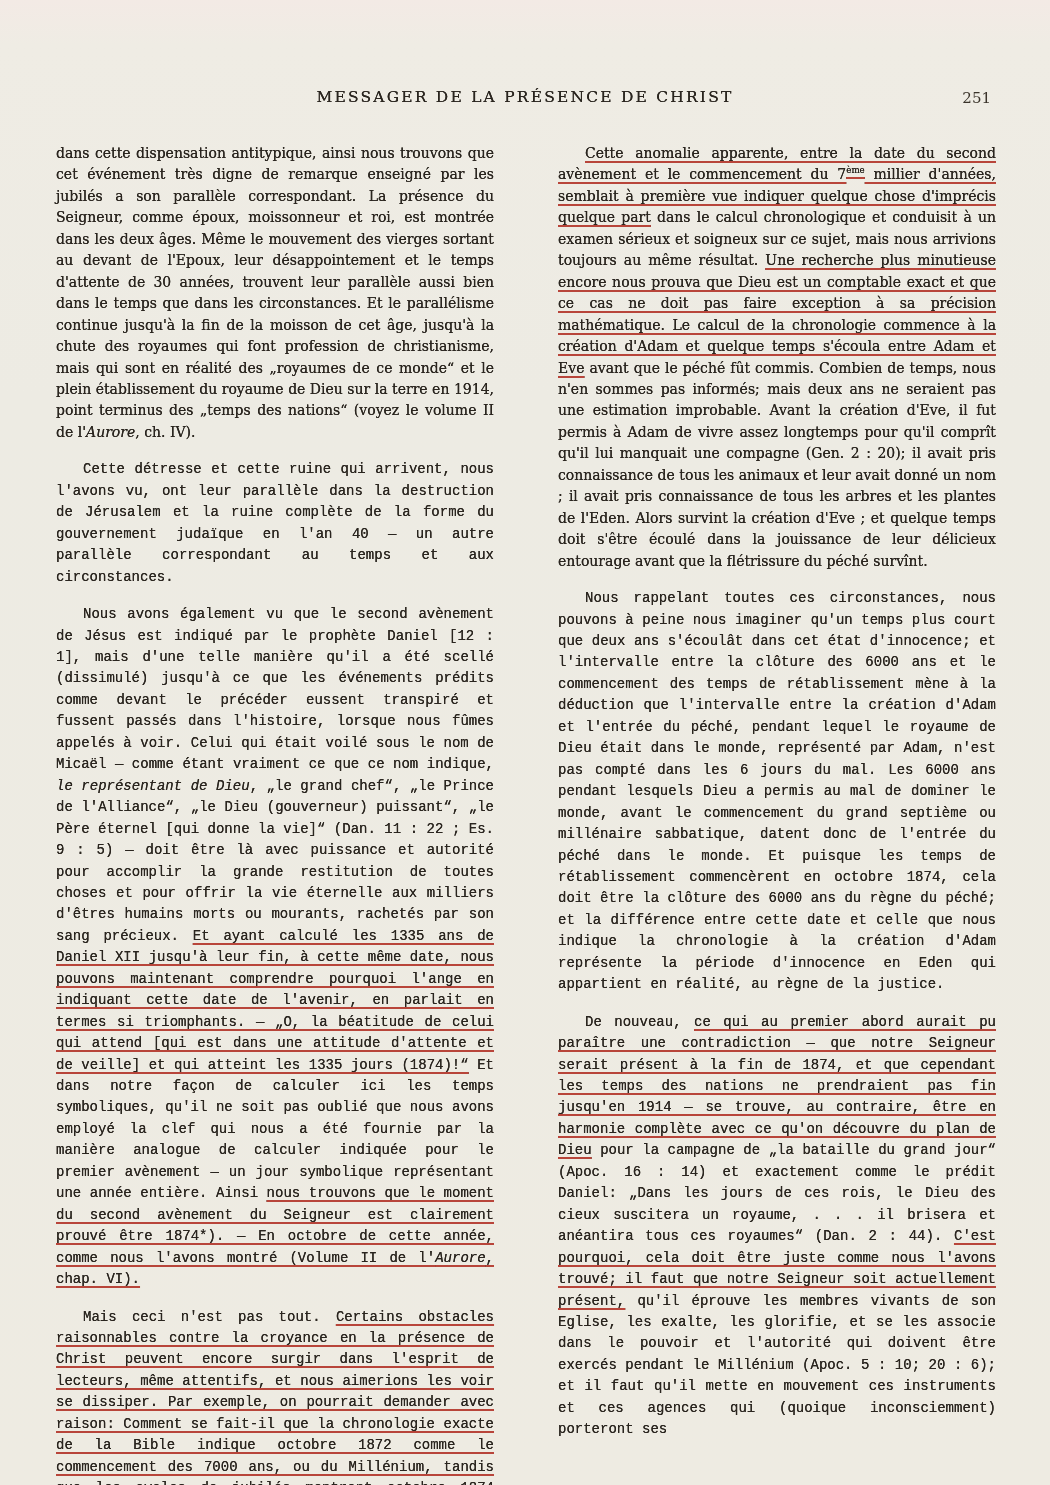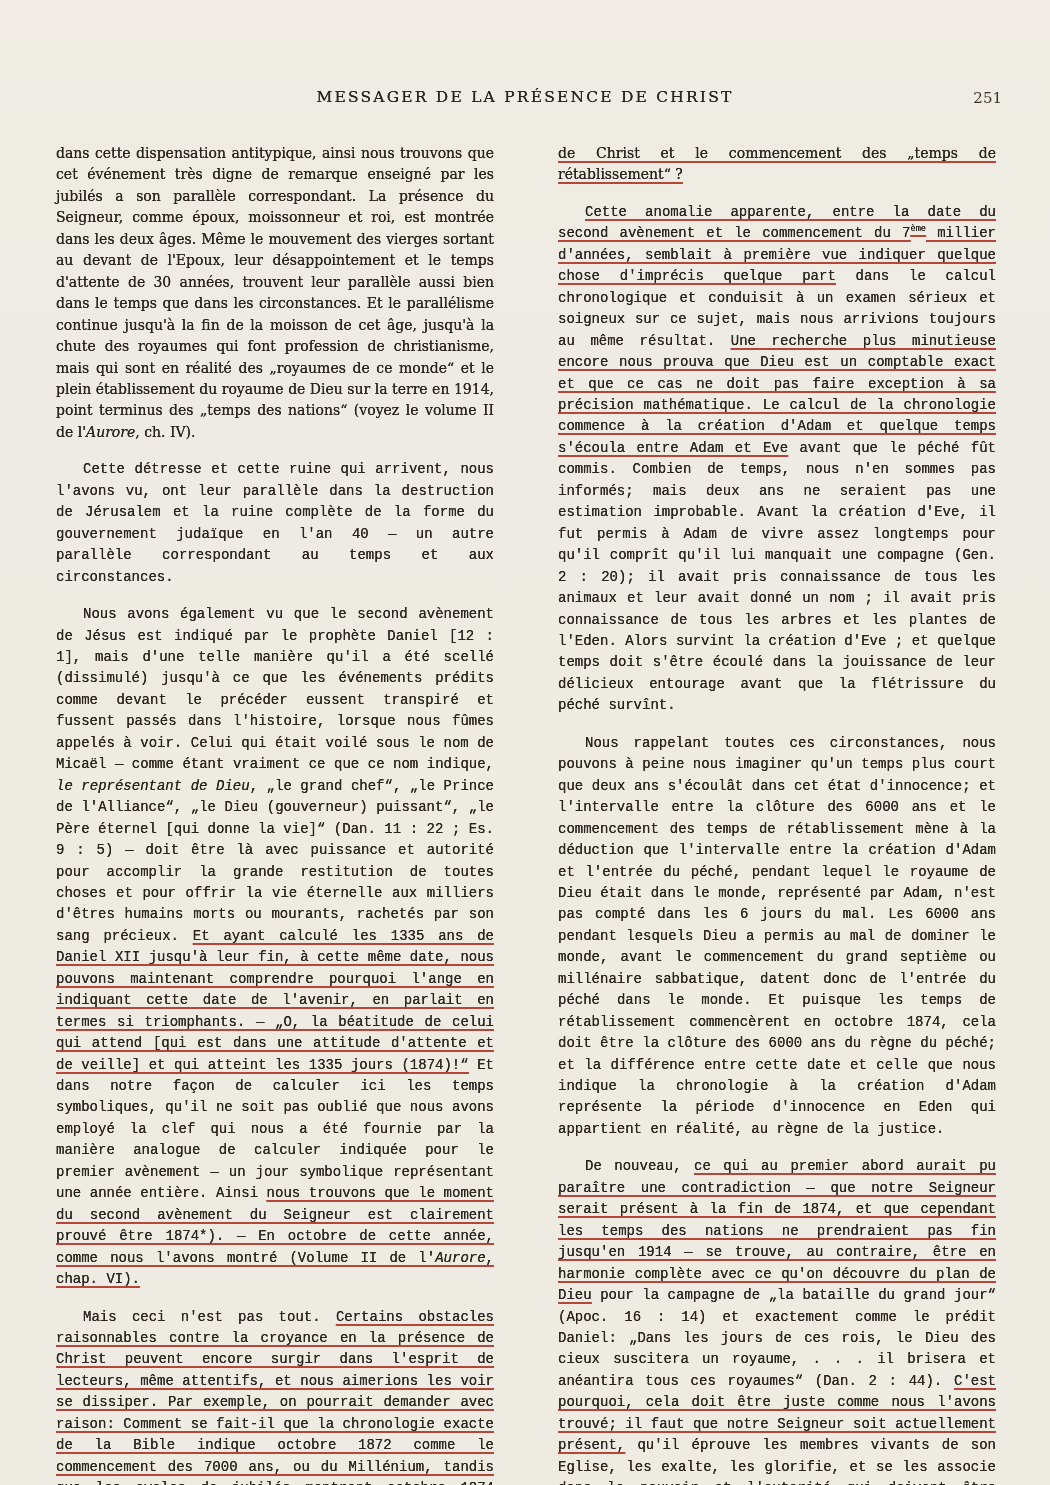--- a/index.html
+++ b/index.html
@@ -15,21 +15,21 @@
   }
   .page-header {
     position:absolute; top:88px; left:0; width:1050px; height:24px;
   }
   .journal-title {
     display:block; text-align:center;
     font-size:15.5px; letter-spacing:2.2px; color:#2a251f;
     text-shadow:0 0 0.4px currentColor;
   }
   .page-number {
-    position:absolute; right:48px; top:1px;
+    position:absolute; right:59px; top:1px;
     font-size:15px; color:#3a332a;
   }
   .columns {
     position:absolute; top:127px; left:40px; width:972px;
     display:flex; gap:32px;
   }
   .col { width:470px; }
   p.para {
     margin:16px; text-align:justify;
     font-size:14px; line-height:21.45px;
@@ -73,20 +73,19 @@
   <div class="columns">
     <div class="col">
         <p class="para"><span class="run">dans cette dispensation antitypique, ainsi nous trouvons que cet événement très digne de remarque enseigné par les jubilés a son parallèle correspondant. La présence du Seigneur, comme époux, moissonneur et roi, est montrée dans les deux âges. Même le mouvement des vierges sortant au devant de l'Epoux, leur désappointement et le temps d'attente de 30 années, trouvent leur parallèle aussi bien dans le temps que dans les circonstances.  Et le parallélisme continue jusqu'à la fin de la moisson de cet âge, jusqu'à la chute des royaumes qui font profession de christianisme, mais qui sont en réalité des „royaumes de ce monde“ et le plein établissement du royaume de Dieu sur la terre en 1914, point terminus des „temps des nations“ (voyez le volume II de l'</span><span class="run i">Aurore</span><span class="run">, ch. IV).</span></p>
         <p class="para indent"><span class="run">Cette détresse et cette ruine qui arrivent, nous l'avons vu, ont leur parallèle dans la destruction de Jérusalem et la ruine complète de la forme du gouvernement judaïque en l'an 40 — un autre parallèle correspondant au temps et aux circonstances.</span></p>
         <p class="para indent"><span class="run">Nous avons également vu que le second avènement de Jésus est indiqué par le prophète Daniel [12 : 1], mais d'une telle manière qu'il a été scellé (dissimulé) jusqu'à ce que les événements prédits comme devant le précéder eussent transpiré et fussent passés dans l'histoire, lorsque nous fûmes appelés à voir.  Celui qui était voilé sous le nom de Micaël — comme étant vraiment ce que ce nom indique, </span><span class="run i">le représentant de Dieu</span><span class="run">, „le grand chef“, „le Prince de l'Alliance“, „le Dieu (gouverneur) puissant“, „le Père éternel [qui donne la vie]“ (Dan. 11 : 22 ;  Es. 9 : 5) — doit être là avec puissance et autorité pour accomplir la grande restitution de toutes choses et pour offrir la vie éternelle aux milliers d'êtres humains morts ou mourants, rachetés par son sang précieux.  </span><span class="run u">Et ayant calculé les 1335 ans de Daniel XII jusqu'à leur fin, à cette même date, nous pouvons maintenant comprendre pourquoi l'ange en indiquant cette date de l'avenir, en parlait en termes si triomphants. — „O, la béatitude de celui qui attend [qui est dans une attitude d'attente et de veille] et qui atteint les 1335 jours (1874)!“</span><span class="run"> Et dans notre façon de calculer ici les temps symboliques, qu'il ne soit pas oublié que nous avons employé la clef qui nous a été fournie par la manière analogue de calculer indiquée pour le premier avènement — un jour symbolique représentant une année entière.  Ainsi </span><span class="run u">nous trouvons que le moment du second avènement du Seigneur est clairement prouvé être 1874*). — En octobre de cette année, comme nous l'avons montré (Volume II de l'</span><span class="run u i">Aurore</span><span class="run u">, chap. VI).</span></p>
         <p class="para indent"><span class="run">Mais ceci n'est pas tout.  </span><span class="run u">Certains obstacles raisonnables contre la croyance en la présence de Christ peuvent encore surgir dans l'esprit de lecteurs, même attentifs, et nous aimerions les voir se dissiper.  Par exemple, on pourrait demander avec raison: Comment se fait-il que la chronologie exacte de la Bible indique octobre 1872 comme le commencement des 7000 ans, ou du Millénium, tandis que les cycles de jubilés montrent octobre 1874 comme devant être la date du retour</span></p>
         <div class="footnote-rule"></div>
         <p class="footnote"><span class="run">*) Chez les Juifs l'année commence en octobre, ainsi octobre 1874 était en réalité le commencement de 1875.</span></p>
       </div>
     <div class="col">
-        <p class="para"><span class="run u">de Christ et le commencement des „temps de rétablissement“ ?</span></p>
         <p class="para indent"><span class="run u">Cette anomalie apparente, entre la date du second avènement et le commencement du 7</span><span class="run u sup">ème</span><span class="run u"> millier d'années, semblait à première vue indiquer quelque chose d'imprécis quelque part</span><span class="run"> dans le calcul chronologique et conduisit à un examen sérieux et soigneux sur ce sujet, mais nous arrivions toujours au même résultat. </span><span class="run u">Une recherche plus minutieuse encore nous prouva que Dieu est un comptable exact et que ce cas ne doit pas faire exception à sa précision mathématique. Le calcul de la chronologie commence à la création d'Adam et quelque temps s'écoula entre Adam et Eve</span><span class="run"> avant que le péché fût commis.  Combien de temps, nous n'en sommes pas informés; mais deux ans ne seraient pas une estimation improbable.  Avant la création d'Eve, il fut permis à Adam de vivre assez longtemps pour qu'il comprît qu'il lui manquait une compagne (Gen. 2 : 20); il avait pris connaissance de tous les animaux et leur avait donné un nom ; il avait pris connaissance de tous les arbres et les plantes de l'Eden.  Alors survint la création d'Eve ; et quelque temps doit s'être écoulé dans la jouissance de leur délicieux entourage avant que la flétrissure du péché survînt.</span></p>
         <p class="para indent"><span class="run">Nous rappelant toutes ces circonstances, nous pouvons à peine nous imaginer qu'un temps plus court que deux ans s'écoulât dans cet état d'innocence; et l'intervalle entre la clôture des 6000 ans et le commencement des temps de rétablissement mène à la déduction que l'intervalle entre la création d'Adam et l'entrée du péché, pendant lequel le royaume de Dieu était dans le monde, représenté par Adam, n'est pas compté dans les 6 jours du mal.  Les 6000 ans pendant lesquels Dieu a permis au mal de dominer le monde, avant le commencement du grand septième ou millénaire sabbatique, datent donc de l'entrée du péché dans le monde.  Et puisque les temps de rétablissement commencèrent en octobre 1874, cela doit être la clôture des 6000 ans du règne du péché; et la différence entre cette date et celle que nous indique la chronologie à la création d'Adam représente la période d'innocence en Eden qui appartient en réalité, au règne de la justice.</span></p>
         <p class="para indent"><span class="run">De nouveau, </span><span class="run u">ce qui au premier abord aurait pu paraître une contradiction — que notre Seigneur serait présent à la fin de 1874, et que cependant les temps des nations ne prendraient pas fin jusqu'en 1914 — se trouve, au contraire, être en harmonie complète avec ce qu'on découvre du plan de Dieu</span><span class="run"> pour la campagne de „la bataille du grand jour“ (Apoc. 16 : 14) et exactement comme le prédit Daniel: „Dans les jours de ces rois, le Dieu des cieux suscitera un royaume, . . . il brisera et anéantira tous ces royaumes“ (Dan. 2 : 44).  </span><span class="run u">C'est pourquoi, cela doit être juste comme nous l'avons trouvé;  il faut que notre Seigneur soit actuellement présent,</span><span class="run"> qu'il éprouve les membres vivants de son Eglise, les exalte, les glorifie, et se les associe dans le pouvoir et l'autorité qui doivent être exercés pendant le Millénium (Apoc. 5 : 10;  20 : 6);  et il faut qu'il mette en mouvement ces instruments et ces agences qui (quoique inconsciemment) porteront ses</span></p>
       </div>
   </div>
 
 </div>
 
 </body></html>

